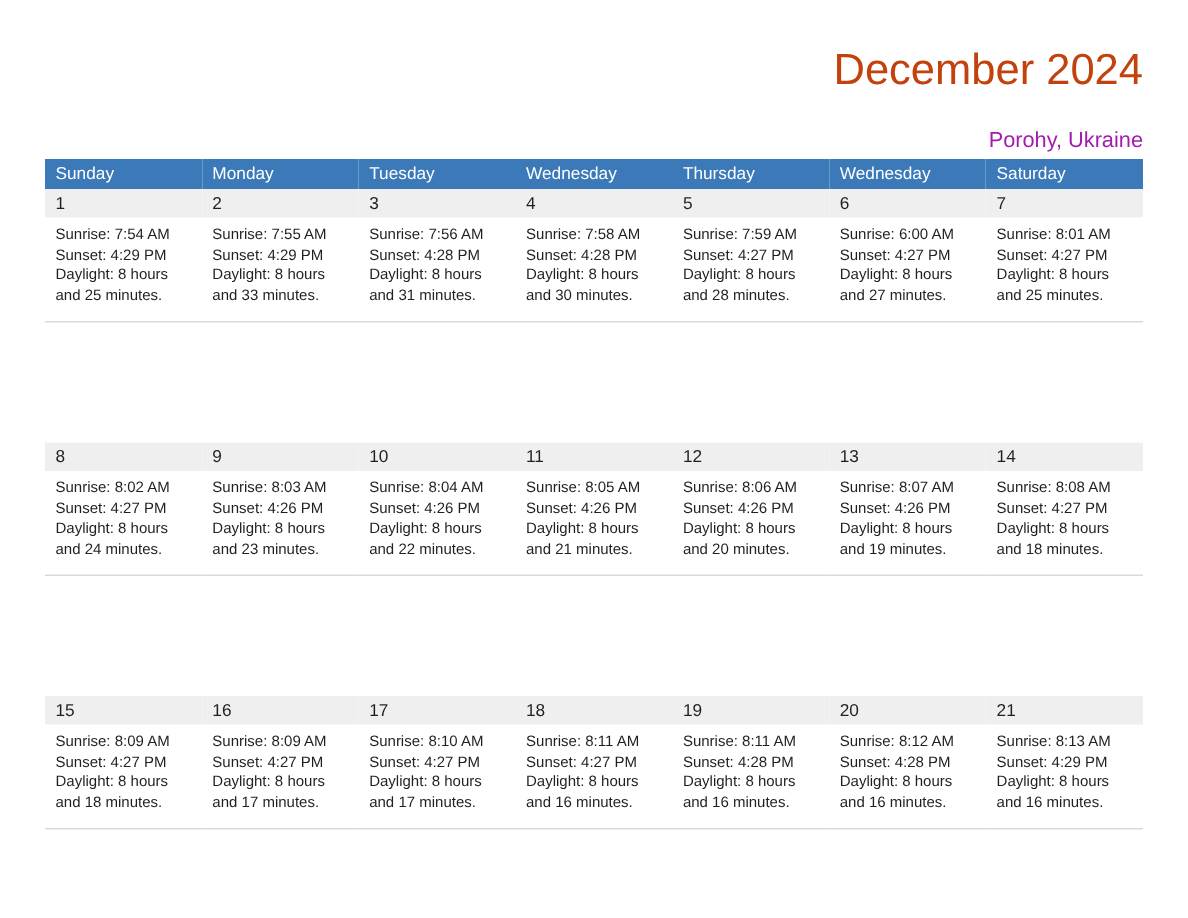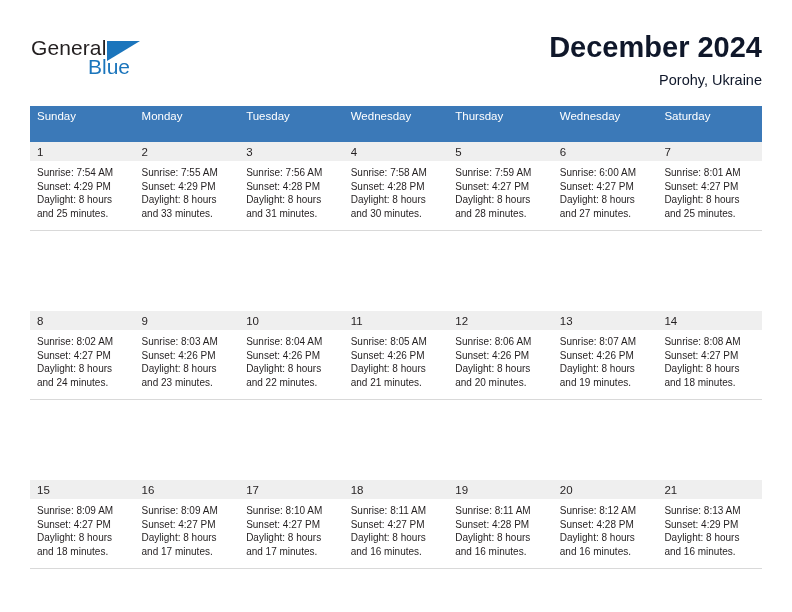--- a/index.html
+++ b/index.html
@@ -69,30 +69,30 @@
 
   .title-block {
     position: absolute;
     right: 30px;
     top: 30px;
     text-align: right;
   }
   .cal-title {
     font-size: 29px;
     line-height: 34px;
-    color: #0f172a;
-    font-weight: bold;
+    color: #c2410c;
+    font-weight: normal;
     margin: 0;
     white-space: nowrap;
   }
   .cal-subtitle {
     font-size: 14.5px;
     line-height: 20px;
-    color: #0f172a;
-    margin: 6px 0 0 0;
+    color: #a21caf;
+    margin: 20px 0 0 0;
     white-space: nowrap;
   }
 
   
   .cal-wrap {
     position: absolute;
     left: 30px;
     top: 106px;
     width: 732px;
   }
@@ -100,21 +100,21 @@
     border-collapse: collapse;
     width: 732px;
     table-layout: fixed;
   }
   table.calendar th {
     background: #3b79b8;
     color: #ffffff;
     font-size: 11.5px;
     font-weight: normal;
     text-align: left;
-    padding: 4px 0 20px 7px;
+    padding: 4px 0 4px 7px;
     height: 12px;
     border: none;
   }
   table.calendar td {
     vertical-align: top;
     padding: 0;
     border: none;
     height: 80px;
   }
 
@@ -148,25 +148,20 @@
     border: none;
   }
 </style>
 </head>
 <body>
 
 <div class="page">
 
   <div class="header">
 
-    <div class="logo">
-      <span class="logo-general">General</span>
-      <span class="logo-triangle"></span>
-      <span class="logo-blue">Blue</span>
-    </div>
 
     <div class="title-block">
       <h1 class="cal-title">December 2024</h1>
       <p class="cal-subtitle">Porohy, Ukraine</p>
     </div>
 
   </div>
 
   <div class="cal-wrap">
     <table class="calendar">

